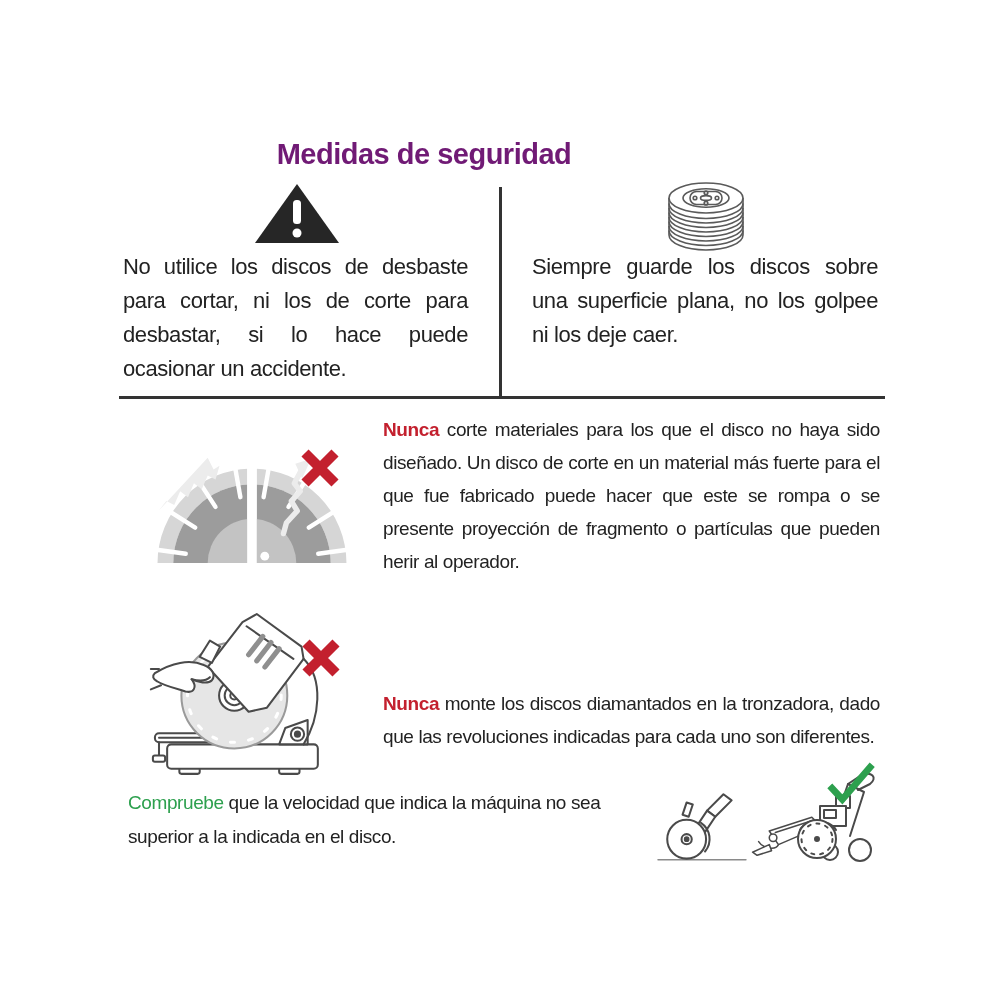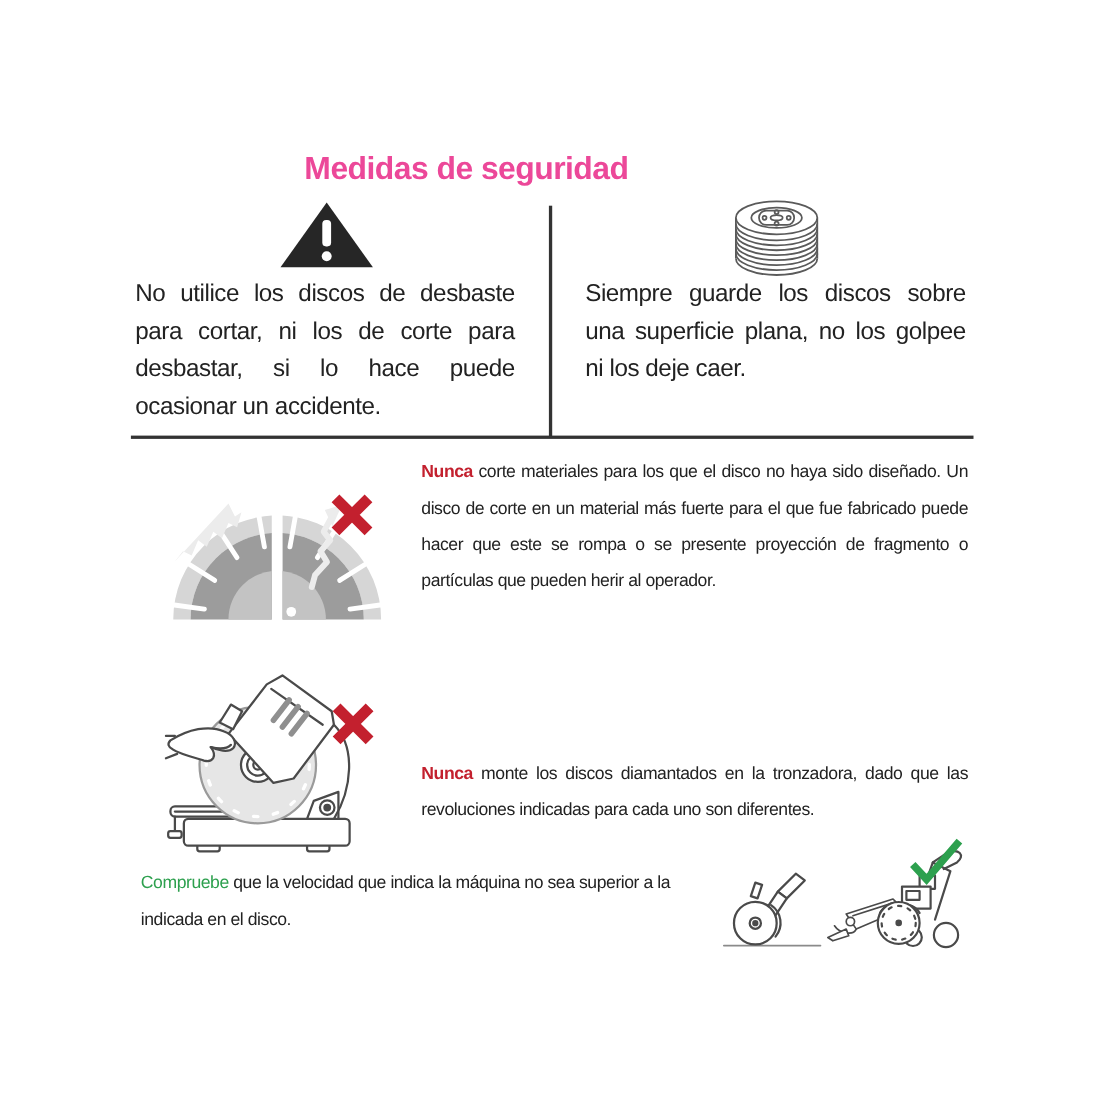--- a/index.html
+++ b/index.html
@@ -1,22 +1,22 @@
 <!DOCTYPE html>
 <html><head>
 <meta charset="utf-8">
 <style>
   html,body{margin:0;padding:0;background:#ffffff;}
   #page{position:relative;width:1000px;height:1000px;background:#ffffff;overflow:hidden;
         font-family:"Liberation Sans", sans-serif;color:#1e1e1e;}
   .abs{position:absolute;}
   #title{left:0;top:138px;width:848px;text-align:center;font-size:29px;font-weight:bold;
-         letter-spacing:-0.5px;color:#ec4899;}
+         letter-spacing:-0.5px;color:#701a75;}
   .coltext{font-size:22px;line-height:34px;letter-spacing:-0.4px;text-align:justify;color:#222;}
-  .para{font-size:16px;line-height:33px;letter-spacing:-0.4px;text-align:justify;color:#222;}
+  .para{font-size:19px;line-height:33px;letter-spacing:-0.4px;text-align:justify;color:#222;}
   .lead-red{color:#c3202e;font-weight:bold;}
   .lead-green{color:#2da04e;font-weight:normal;}
   #vdivider{left:499px;top:187px;width:3px;height:211px;background:#333;}
   #hrule{left:119px;top:396px;width:766px;height:3px;background:#333;}
   svg{display:block;}
 </style>
 </head>
 <body>
 
 <div id="page">

